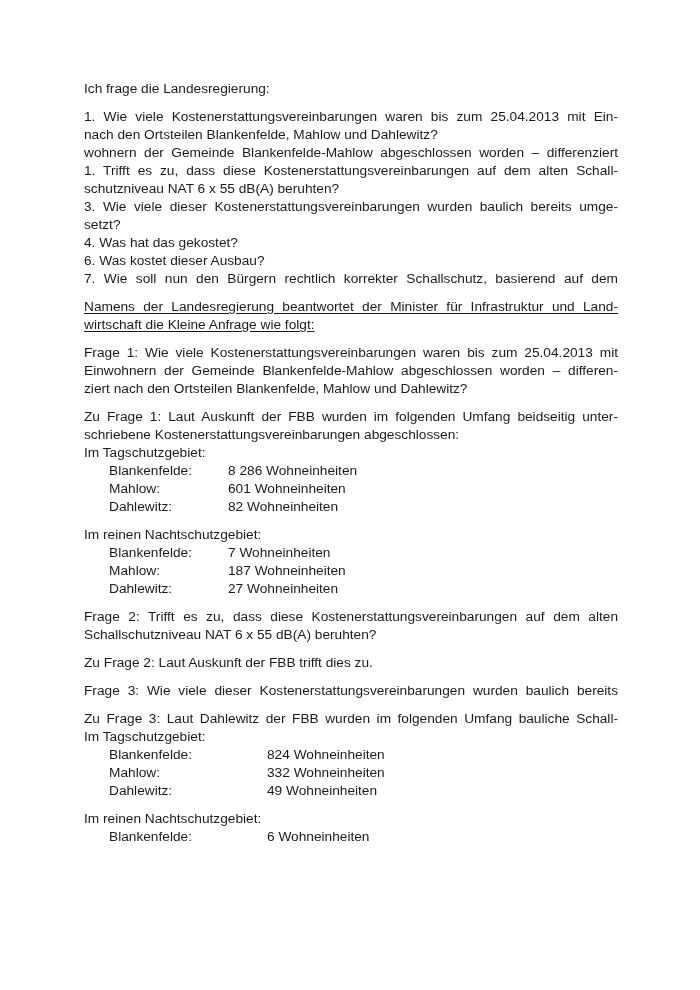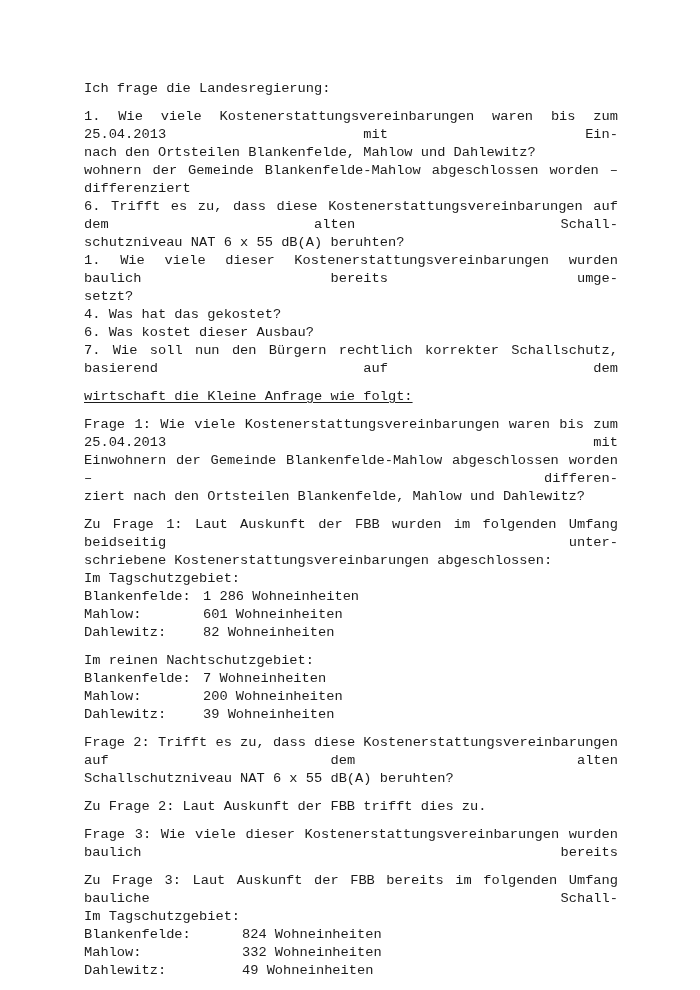--- a/index.html
+++ b/index.html
@@ -11,21 +11,21 @@
     width: 700px;
     height: 990px;
     overflow: hidden;
   }
   .page {
     box-sizing: border-box;
     width: 700px;
     height: 990px;
     padding: 80px 82px 0 84px;
     background: #ffffff;
-    font-family: Liberation Mono, monospace;
+    font-family: Liberation Sans, sans-serif;
     font-size: 13.7px;
     line-height: 18px;
     color: #1b1b1b;
   }
   .para {
     margin: 0 0 10px 0;
   }
   .line {
     min-height: 18px;
     white-space: normal;
@@ -34,80 +34,82 @@
     text-align: justify;
     text-align-last: justify;
   }
   .under {
     text-decoration: underline;
     text-underline-offset: 2px;
   }
   .rowlabel {
     display: inline-block;
     vertical-align: top;
+    margin-left: 25px;
   }
   .rowvalue {
     display: inline-block;
     vertical-align: top;
   }
 </style>
 </head>
 <body>
 
 <main class="page" style="color: rgb(27, 27, 27); background: rgb(255, 255, 255);">
   <div>
       <div class="para">
         <div class="line">Ich frage die Landesregierung:</div>
       </div>
       <div class="para">
         <div class="line just">1. Wie viele Kostenerstattungsvereinbarungen waren bis zum 25.04.2013 mit Ein-</div>
         <div class="line">nach den Ortsteilen Blankenfelde, Mahlow und Dahlewitz?</div>
         <div class="line just">wohnern der Gemeinde Blankenfelde-Mahlow abgeschlossen worden – differenziert</div>
-        <div class="line just">6. Trifft es zu, dass diese Kostenerstattungsvereinbarungen auf dem alten Schall-</div>
+        <div class="line just">1. Trifft es zu, dass diese Kostenerstattungsvereinbarungen auf dem alten Schall-</div>
         <div class="line">schutzniveau NAT 6 x 55 dB(A) beruhten?</div>
-        <div class="line just">1. Wie viele dieser Kostenerstattungsvereinbarungen wurden baulich bereits umge-</div>
+        <div class="line just">3. Wie viele dieser Kostenerstattungsvereinbarungen wurden baulich bereits umge-</div>
         <div class="line">setzt?</div>
         <div class="line">4. Was hat das gekostet?</div>
         <div class="line">6. Was kostet dieser Ausbau?</div>
         <div class="line just">7. Wie soll nun den Bürgern rechtlich korrekter Schallschutz, basierend auf dem</div>
       </div>
       <div class="para">
+        <div class="line just under">Namens der Landesregierung beantwortet der Minister für Infrastruktur und Land-</div>
         <div class="line under">wirtschaft die Kleine Anfrage wie folgt:</div>
       </div>
       <div class="para">
         <div class="line just">Frage 1: Wie viele Kostenerstattungsvereinbarungen waren bis zum 25.04.2013 mit</div>
         <div class="line just">Einwohnern der Gemeinde Blankenfelde-Mahlow abgeschlossen worden – differen-</div>
         <div class="line">ziert nach den Ortsteilen Blankenfelde, Mahlow und Dahlewitz?</div>
       </div>
       <div class="para">
         <div class="line just">Zu Frage 1: Laut Auskunft der FBB wurden im folgenden Umfang beidseitig unter-</div>
         <div class="line">schriebene Kostenerstattungsvereinbarungen abgeschlossen:</div>
         <div class="line">Im Tagschutzgebiet:</div>
-        <div class="line row"><span class="rowlabel" style="width: 119px;">Blankenfelde:</span><span class="rowvalue">1 286 Wohneinheiten</span></div>
+        <div class="line row"><span class="rowlabel" style="width: 119px;">Blankenfelde:</span><span class="rowvalue">8 286 Wohneinheiten</span></div>
         <div class="line row"><span class="rowlabel" style="width: 119px;">Mahlow:</span><span class="rowvalue">601 Wohneinheiten</span></div>
         <div class="line row"><span class="rowlabel" style="width: 119px;">Dahlewitz:</span><span class="rowvalue">82 Wohneinheiten</span></div>
       </div>
       <div class="para">
         <div class="line">Im reinen Nachtschutzgebiet:</div>
         <div class="line row"><span class="rowlabel" style="width: 119px;">Blankenfelde:</span><span class="rowvalue">7 Wohneinheiten</span></div>
-        <div class="line row"><span class="rowlabel" style="width: 119px;">Mahlow:</span><span class="rowvalue">200 Wohneinheiten</span></div>
-        <div class="line row"><span class="rowlabel" style="width: 119px;">Dahlewitz:</span><span class="rowvalue">39 Wohneinheiten</span></div>
+        <div class="line row"><span class="rowlabel" style="width: 119px;">Mahlow:</span><span class="rowvalue">187 Wohneinheiten</span></div>
+        <div class="line row"><span class="rowlabel" style="width: 119px;">Dahlewitz:</span><span class="rowvalue">27 Wohneinheiten</span></div>
       </div>
       <div class="para">
         <div class="line just">Frage 2: Trifft es zu, dass diese Kostenerstattungsvereinbarungen auf dem alten</div>
         <div class="line">Schallschutzniveau NAT 6 x 55 dB(A) beruhten?</div>
       </div>
       <div class="para">
         <div class="line">Zu Frage 2: Laut Auskunft der FBB trifft dies zu.</div>
       </div>
       <div class="para">
         <div class="line just">Frage 3: Wie viele dieser Kostenerstattungsvereinbarungen wurden baulich bereits</div>
       </div>
       <div class="para">
-        <div class="line just">Zu Frage 3: Laut Auskunft der FBB bereits im folgenden Umfang bauliche Schall-</div>
+        <div class="line just">Zu Frage 3: Laut Dahlewitz der FBB wurden im folgenden Umfang bauliche Schall-</div>
         <div class="line">Im Tagschutzgebiet:</div>
         <div class="line row"><span class="rowlabel" style="width: 158px;">Blankenfelde:</span><span class="rowvalue">824 Wohneinheiten</span></div>
         <div class="line row"><span class="rowlabel" style="width: 158px;">Mahlow:</span><span class="rowvalue">332 Wohneinheiten</span></div>
         <div class="line row"><span class="rowlabel" style="width: 158px;">Dahlewitz:</span><span class="rowvalue">49 Wohneinheiten</span></div>
       </div>
       <div class="para">
         <div class="line">Im reinen Nachtschutzgebiet:</div>
         <div class="line row"><span class="rowlabel" style="width: 158px;">Blankenfelde:</span><span class="rowvalue">6 Wohneinheiten</span></div>
       </div>
     </div>

